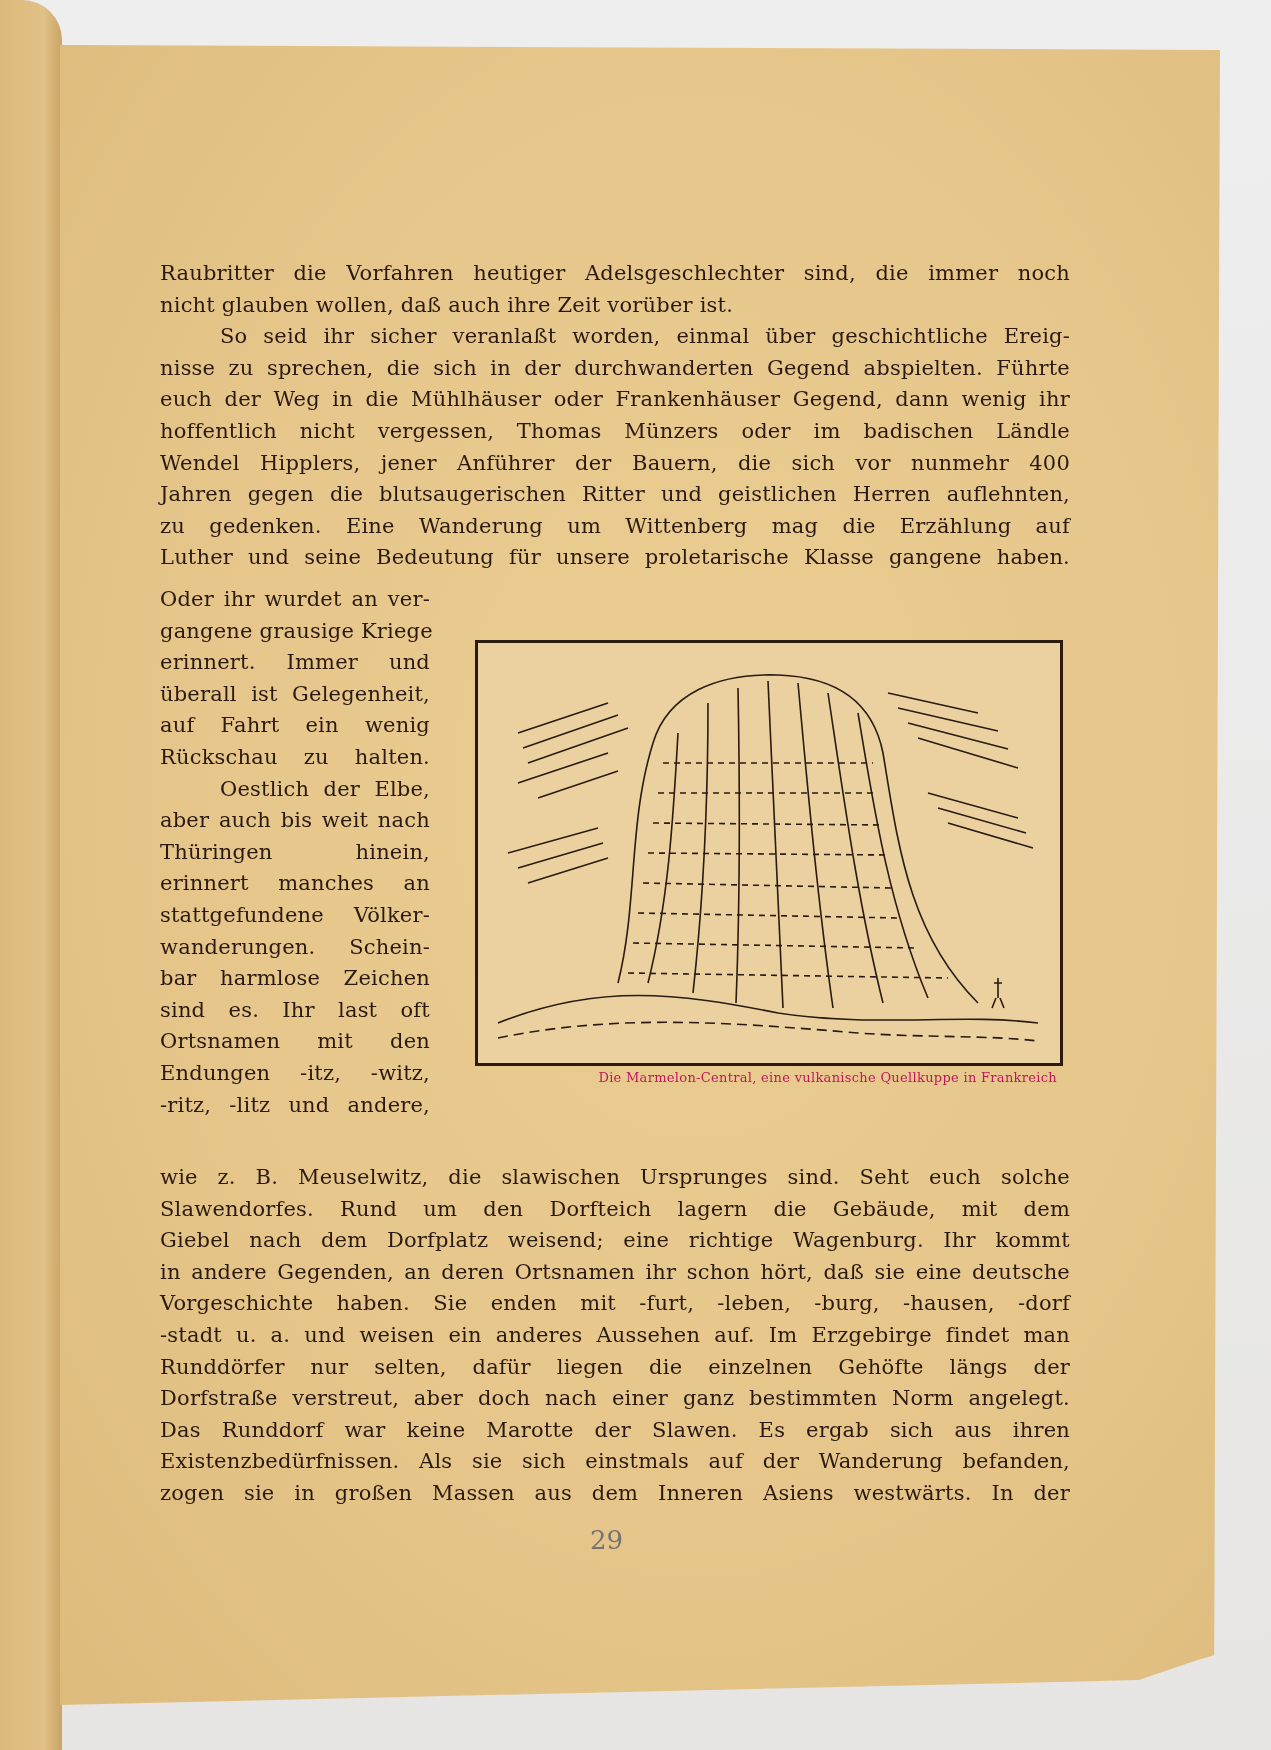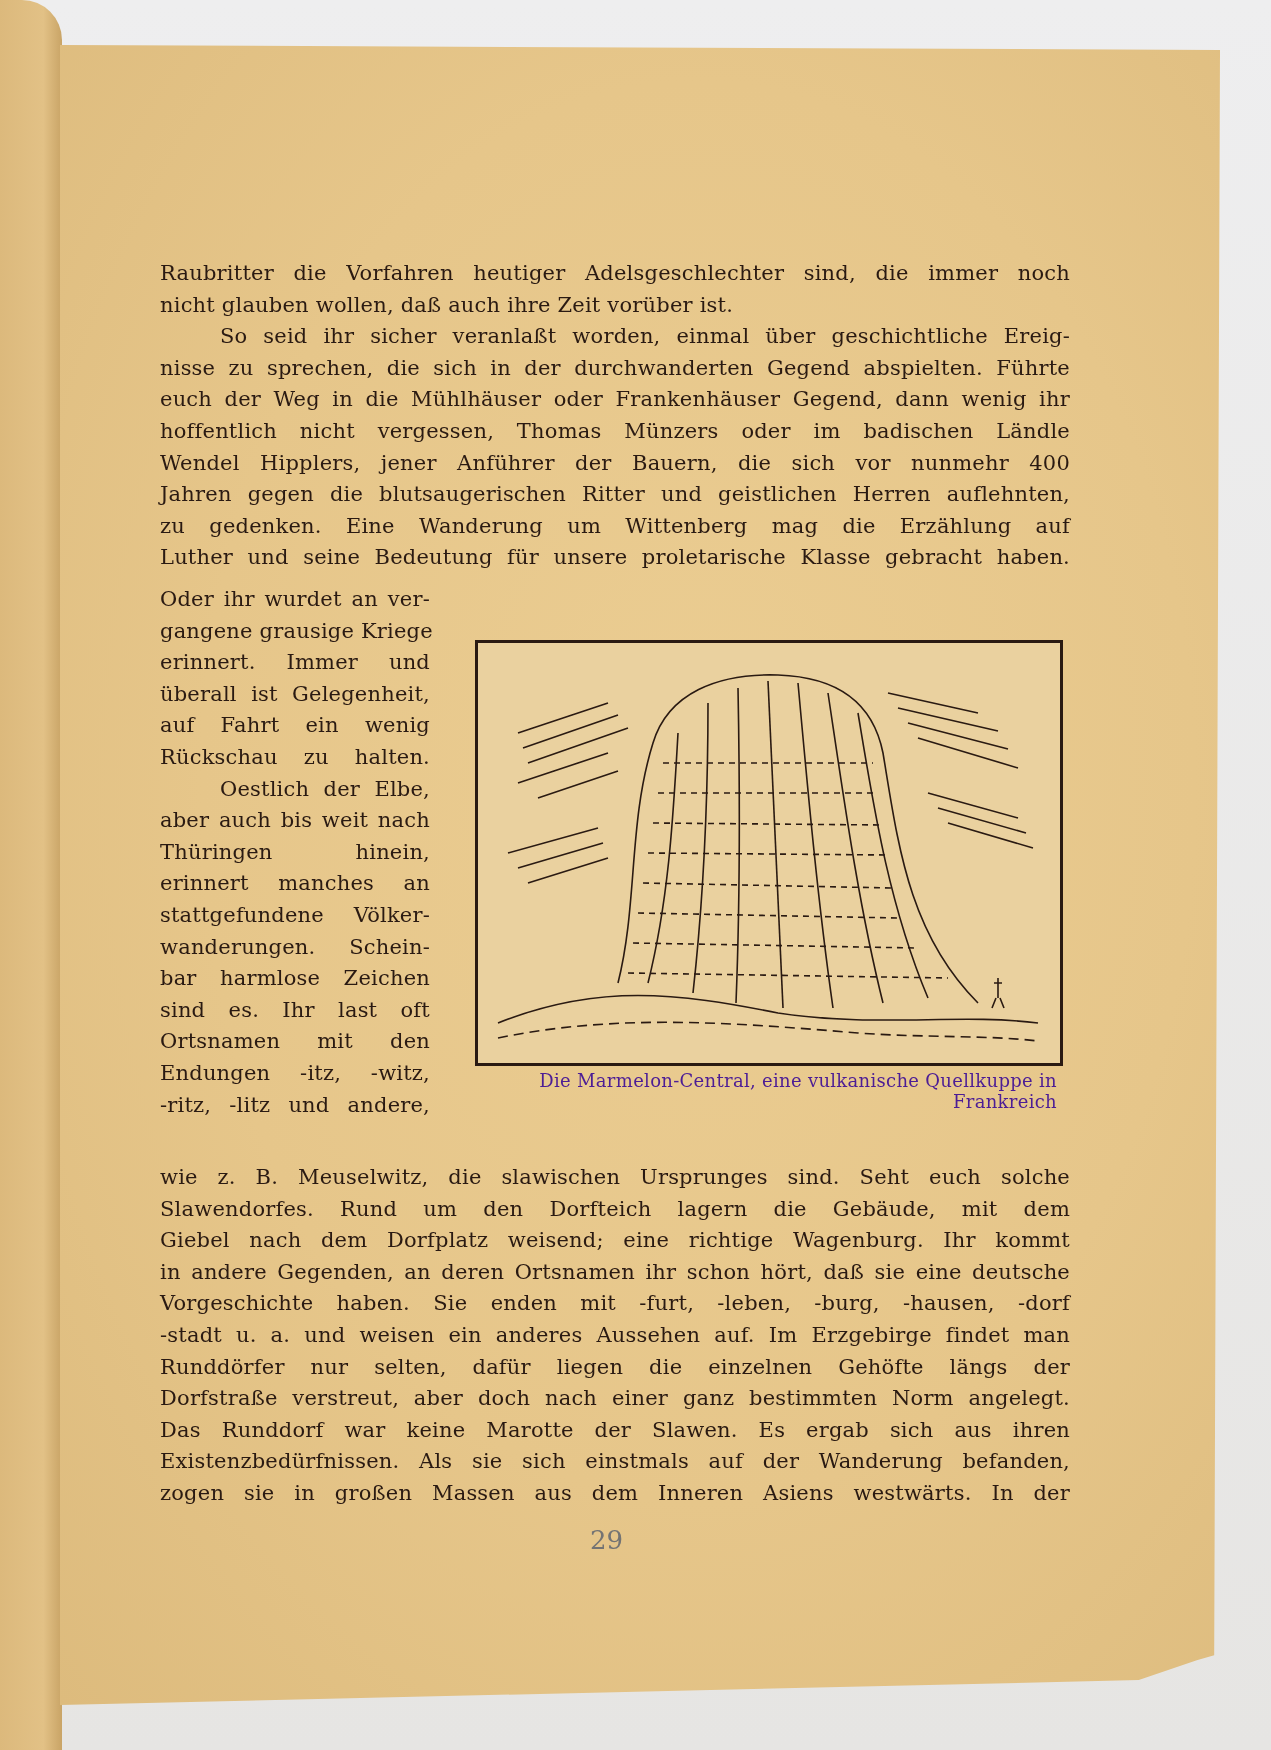--- a/index.html
+++ b/index.html
@@ -14,42 +14,42 @@
      box-shadow:2px 3px 6px rgba(0,0,0,0.18);
      clip-path:polygon(0 0,100% 0.3%,99.5% 97%,98% 97.3%,93% 98.5%,0 100%);}
   .text{position:absolute;color:#2a1a12;font-size:21px;line-height:31.6px;letter-spacing:0.2px;}
   .full{left:160px;width:910px;text-align:justify;}
   .line{display:block;white-space:nowrap;text-align-last:justify;}
   .line.last{text-align-last:left;}
   .indent{padding-left:60px;}
   .narrow{left:160px;width:270px;}
   .figure{position:absolute;left:475px;top:640px;width:582px;height:420px;border:3px solid #2a1a12;
      background:#ead19f;overflow:hidden;}
-  .caption{position:absolute;left:475px;top:1070px;width:582px;text-align:right;font-size:18px;
-     color:#4c1d95;letter-spacing:0.3px;}
+  .caption{position:absolute;left:475px;top:1070px;width:582px;text-align:right;font-size:13px;
+     color:#be185d;letter-spacing:0.3px;}
   .page-number{position:absolute;left:590px;top:1525px;width:50px;text-align:left;font-size:26px;color:#737373;}
 </style>
 </head>
 <body>
 
 <div class="backdrop"></div>
 <div class="left-page"></div>
 <div class="page"></div>
 
 <div class="text full" style="top:258px;">
   <span class="line">Raubritter die Vorfahren heutiger Adelsgeschlechter sind, die immer noch</span>
   <span class="line last">nicht glauben wollen, daß auch ihre Zeit vorüber ist.</span>
   <span class="line indent">So seid ihr sicher veranlaßt worden, einmal über geschichtliche Ereig-</span>
   <span class="line">nisse zu sprechen, die sich in der durchwanderten Gegend abspielten. Führte</span>
   <span class="line">euch der Weg in die Mühlhäuser oder Frankenhäuser Gegend, dann wenig ihr</span>
   <span class="line">hoffentlich nicht vergessen, Thomas Münzers oder im badischen Ländle</span>
   <span class="line">Wendel Hipplers, jener Anführer der Bauern, die sich vor nunmehr 400</span>
   <span class="line">Jahren gegen die blutsaugerischen Ritter und geistlichen Herren auflehnten,</span>
   <span class="line">zu gedenken. Eine Wanderung um Wittenberg mag die Erzählung auf</span>
-  <span class="line">Luther und seine Bedeutung für unsere proletarische Klasse gebracht haben.</span>
+  <span class="line">Luther und seine Bedeutung für unsere proletarische Klasse gangene haben.</span>
 </div>
 
 <div class="text narrow" style="top:584px;">
   <span class="line">Oder ihr wurdet an ver-</span>
   <span class="line">gangene grausige Kriege</span>
   <span class="line">erinnert. Immer und</span>
   <span class="line">überall ist Gelegenheit,</span>
   <span class="line">auf Fahrt ein wenig</span>
   <span class="line">Rückschau zu halten.</span>
   <span class="line indent">Oestlich der Elbe,</span>

